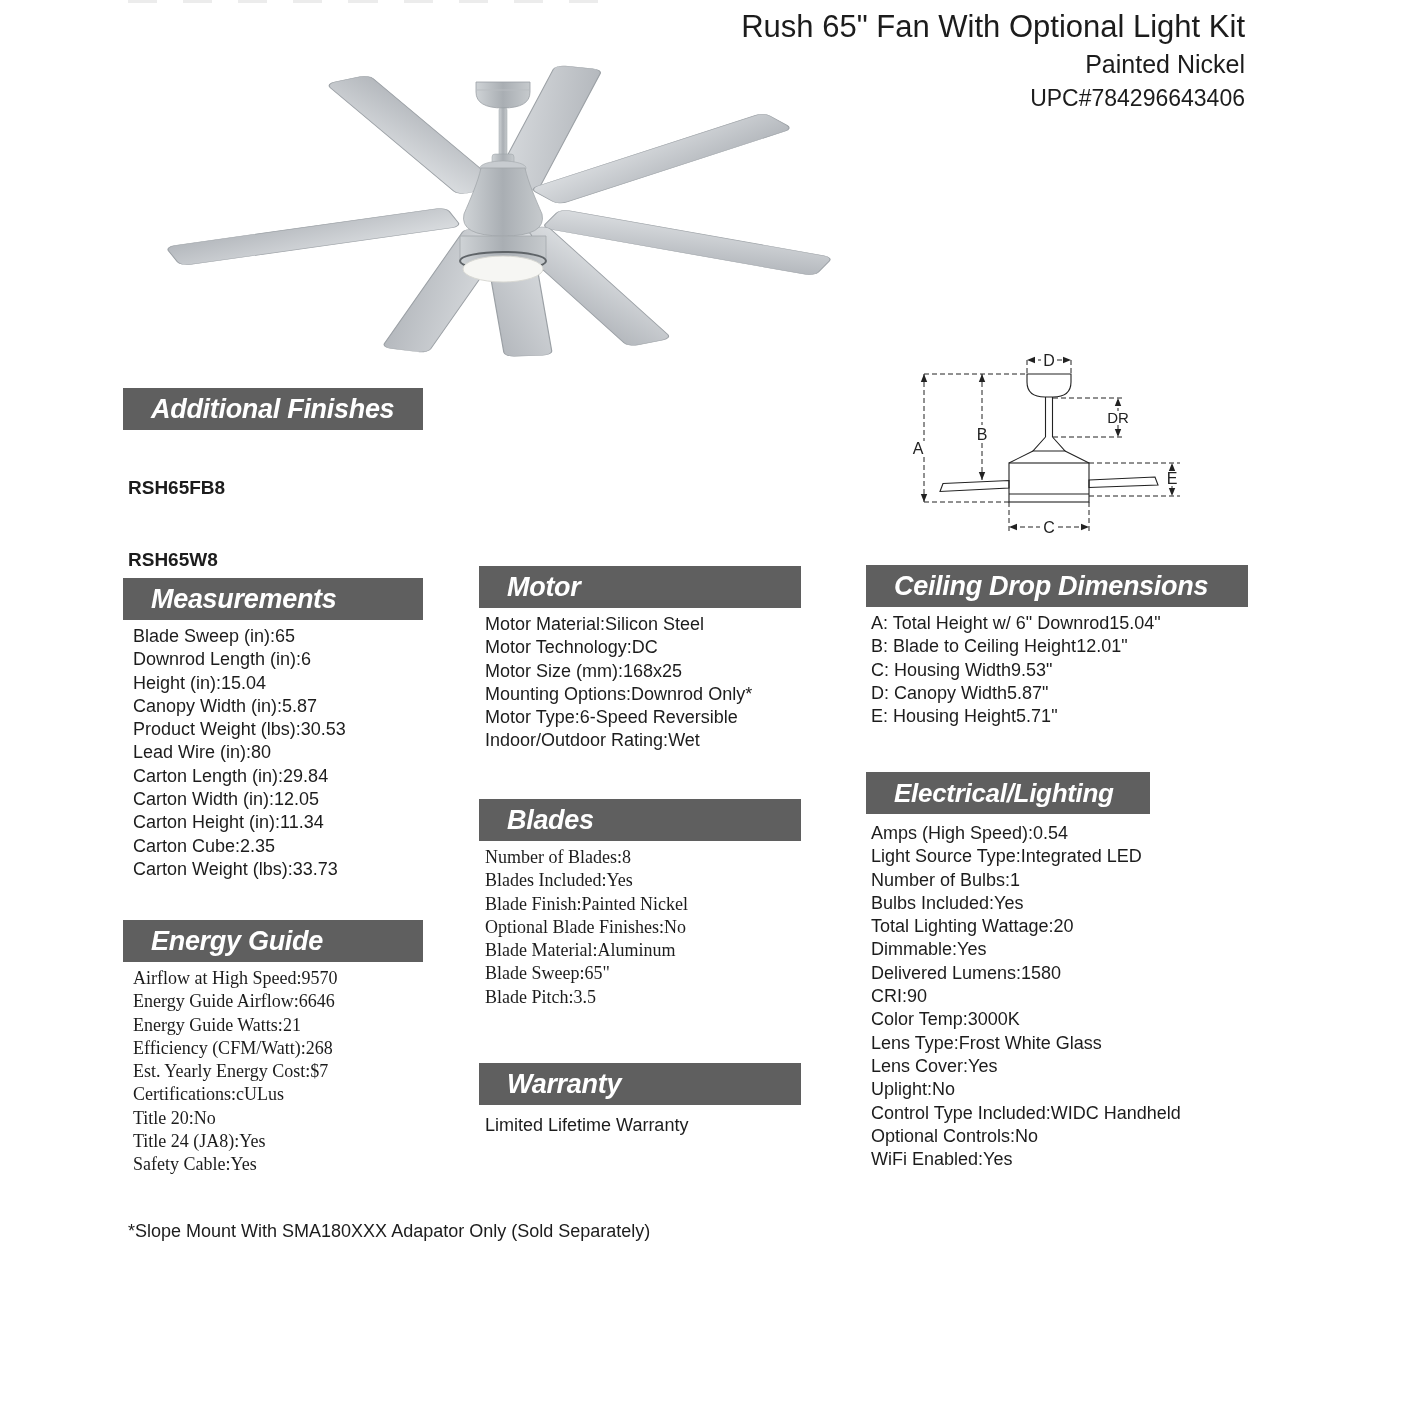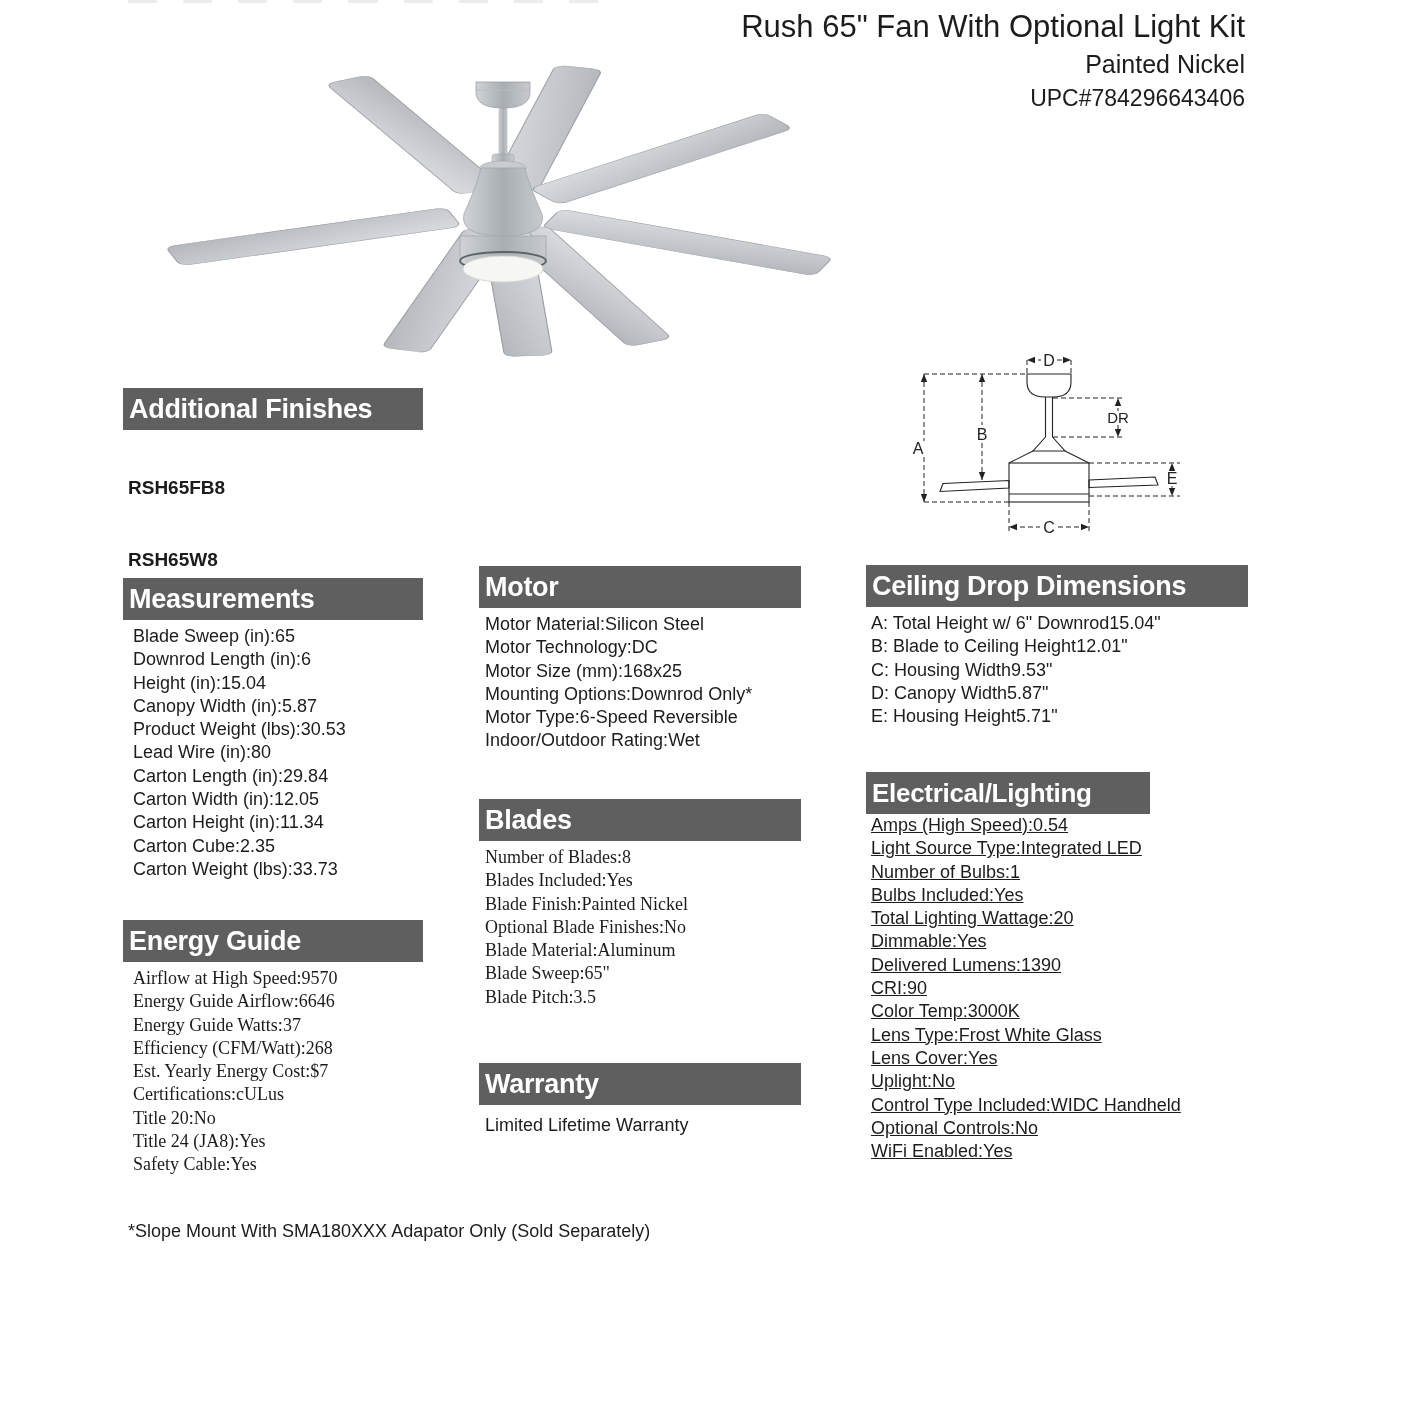--- a/index.html
+++ b/index.html
@@ -13,26 +13,26 @@
 
   
   .titleblock{position:absolute;top:8px;right:156px;text-align:right;}
   .title{font-size:31px;line-height:38px;}
   .finish{font-size:25px;line-height:30px;margin-top:3px;}
   .upc{font-size:23px;line-height:28px;margin-top:5px;}
 
   
   .section{position:absolute;}
   .col-header{background:var(--section-header-bg,#5f5f5f);color:var(--section-header-text,#ffffff);
-              font-weight:bold;font-size:27px;height:42px;line-height:42px;padding-left:6px;
-              box-sizing:border-box;letter-spacing:-0.3px;white-space:nowrap;overflow:hidden;}
+              font-weight:bold;font-size:27px;height:42px;line-height:42px;padding-left:28px;
+              box-sizing:border-box;letter-spacing:-0.3px;white-space:nowrap;overflow:hidden;font-style:italic;}
   .col-header.tight{font-size:26px;}
   .rows{padding-top:5px;}
   .rows.p8{font-family:Liberation Serif, serif;}
-  .rows.p0{padding-top:0;text-decoration:underline;}
+  .rows.p0{padding-top:8px;}
   .row{display:flex;justify-content:flex-start;align-items:baseline;
        font-size:18px;line-height:23.3px;white-space:nowrap;}
   .rows.c1 .row{padding:0 6px 0 10px;}
   .rows.c2 .row{padding:0 3px 0 6px;}
   .rows.c3 .row{padding:0 4px 0 5px;}
   .lbl{text-align:left;}
   .val{text-align:right;}
 
   .finish-items{margin:6px 0 0 5px;}
   .finish-item{font-weight:bold;font-size:19px;line-height:28px;margin-top:44px;}
@@ -275,21 +275,21 @@
           <span class="val">9570</span>
         </div>
 
         <div class="row">
           <span class="lbl">Energy Guide Airflow:</span>
           <span class="val">6646</span>
         </div>
 
         <div class="row">
           <span class="lbl">Energy Guide Watts:</span>
-          <span class="val">37</span>
+          <span class="val">21</span>
         </div>
 
         <div class="row">
           <span class="lbl">Efficiency (CFM/Watt):</span>
           <span class="val">268</span>
         </div>
 
         <div class="row">
           <span class="lbl">Est. Yearly Energy Cost:</span>
           <span class="val">$7</span>
@@ -459,21 +459,21 @@
           <span class="val">20</span>
         </div>
 
         <div class="row">
           <span class="lbl">Dimmable:</span>
           <span class="val">Yes</span>
         </div>
 
         <div class="row">
           <span class="lbl">Delivered Lumens:</span>
-          <span class="val">1390</span>
+          <span class="val">1580</span>
         </div>
 
         <div class="row">
           <span class="lbl">CRI:</span>
           <span class="val">90</span>
         </div>
 
         <div class="row">
           <span class="lbl">Color Temp:</span>
           <span class="val">3000K</span>

